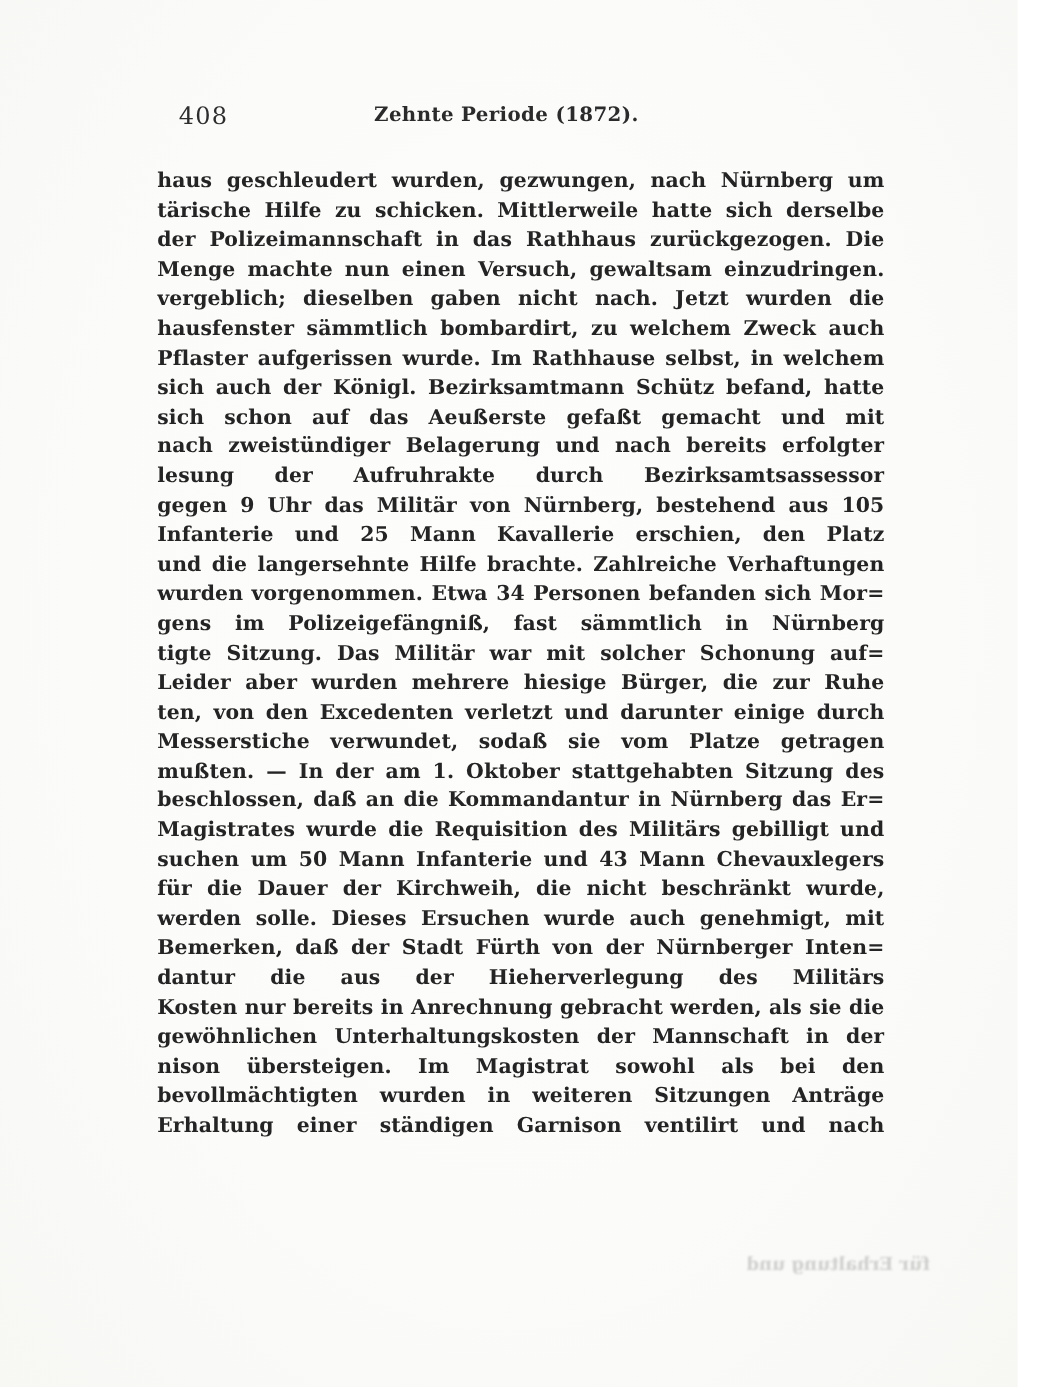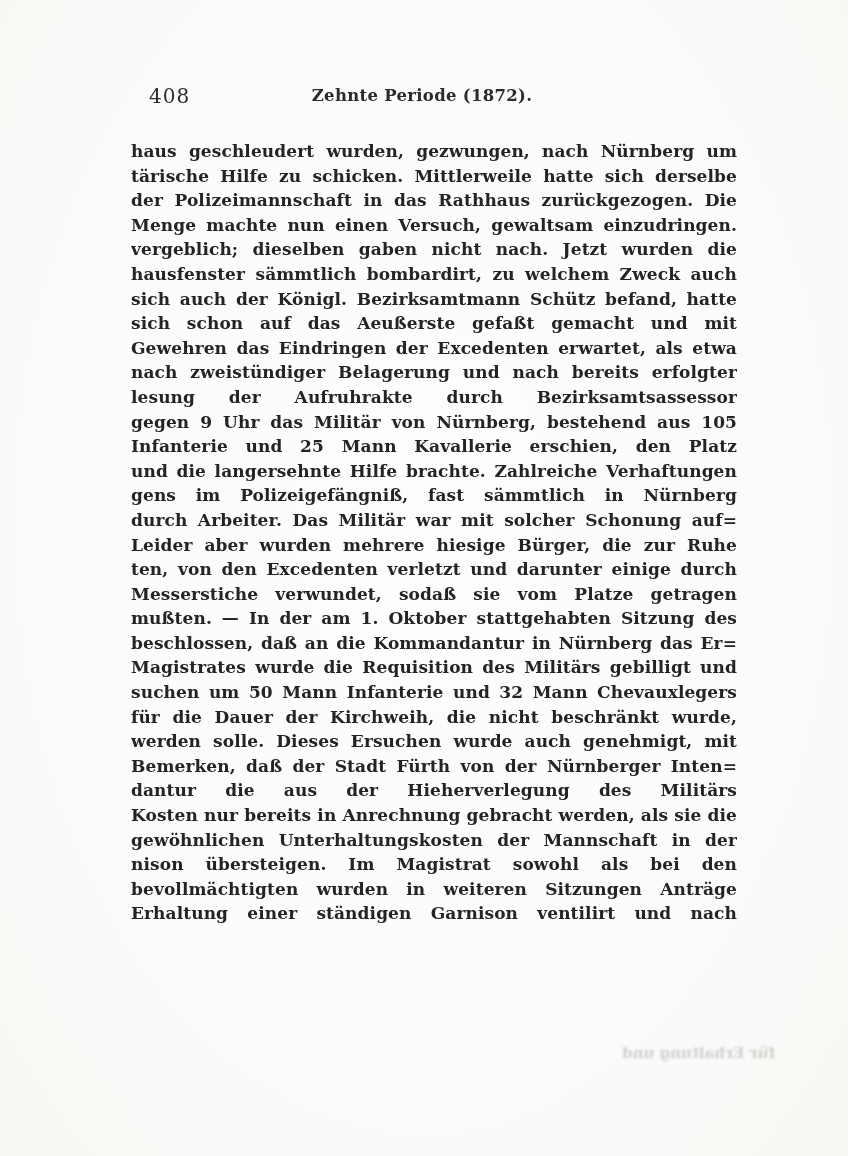--- a/index.html
+++ b/index.html
@@ -87,37 +87,38 @@
     <span class="runhead">Zehnte Periode (1872).</span>
   </div>
 
   <div class="body-text">
       <div class="line">haus geschleudert wurden, gezwungen, nach Nürnberg um mili=</div>
       <div class="line">tärische Hilfe zu schicken. Mittlerweile hatte sich derselbe nebst</div>
       <div class="line">der Polizeimannschaft in das Rathhaus zurückgezogen. Die</div>
       <div class="line">Menge machte nun einen Versuch, gewaltsam einzudringen. Ka=</div>
       <div class="line">vergeblich; dieselben gaben nicht nach. Jetzt wurden die Rath=</div>
       <div class="line">hausfenster sämmtlich bombardirt, zu welchem Zweck auch das</div>
+      <div class="line">Pflaster aufgerissen wurde. Im Rathhause selbst, in welchem</div>
       <div class="line">sich auch der Königl. Bezirksamtmann Schütz befand, hatte man</div>
       <div class="line">sich schon auf das Aeußerste gefaßt gemacht und mit geladenen</div>
-      <div class="line">Gewehren das Eindringen der Excedenten erwartet, als etwa</div>
       <div class="line">nach zweistündiger Belagerung und nach bereits erfolgter Ver=</div>
       <div class="line">lesung der Aufruhrakte durch Bezirksamtsassessor Heerwagen</div>
       <div class="line">gegen 9 Uhr das Militär von Nürnberg, bestehend aus 105 Mann</div>
       <div class="line">Infanterie und 25 Mann Kavallerie erschien, den Platz säuberte</div>
       <div class="line">und die langersehnte Hilfe brachte. Zahlreiche Verhaftungen</div>
+      <div class="line">wurden vorgenommen. Etwa 34 Personen befanden sich Mor=</div>
       <div class="line">gens im Polizeigefängniß, fast sämmtlich in Nürnberg beschäf=</div>
-      <div class="line">durch Arbeiter. Das Militär war mit solcher Schonung auf=</div>
+      <div class="line">tigte Sitzung. Das Militär war mit solcher Schonung auf=</div>
       <div class="line">Leider aber wurden mehrere hiesige Bürger, die zur Ruhe mahn=</div>
       <div class="line">ten, von den Excedenten verletzt und darunter einige durch</div>
       <div class="line">Messerstiche verwundet, sodaß sie vom Platze getragen werden</div>
       <div class="line">mußten. — In der am 1. Oktober stattgehabten Sitzung des</div>
       <div class="line">beschlossen, daß an die Kommandantur in Nürnberg das Er=</div>
       <div class="line">Magistrates wurde die Requisition des Militärs gebilligt und</div>
-      <div class="line">suchen um 50 Mann Infanterie und 32 Mann Chevauxlegers</div>
+      <div class="line">suchen um 50 Mann Infanterie und 43 Mann Chevauxlegers</div>
       <div class="line">für die Dauer der Kirchweih, die nicht beschränkt wurde, gestellt</div>
       <div class="line">werden solle. Dieses Ersuchen wurde auch genehmigt, mit dem</div>
       <div class="line">Bemerken, daß der Stadt Fürth von der Nürnberger Inten=</div>
       <div class="line">dantur die aus der Hieherverlegung des Militärs erwachsenden</div>
       <div class="line">Kosten nur bereits in Anrechnung gebracht werden, als sie die</div>
       <div class="line">gewöhnlichen Unterhaltungskosten der Mannschaft in der Gar=</div>
       <div class="line">nison übersteigen. Im Magistrat sowohl als bei den Gemeinde=</div>
       <div class="line">bevollmächtigten wurden in weiteren Sitzungen Anträge wegen</div>
       <div class="line">Erhaltung einer ständigen Garnison ventilirt und nach mancherlei</div>
     </div>

